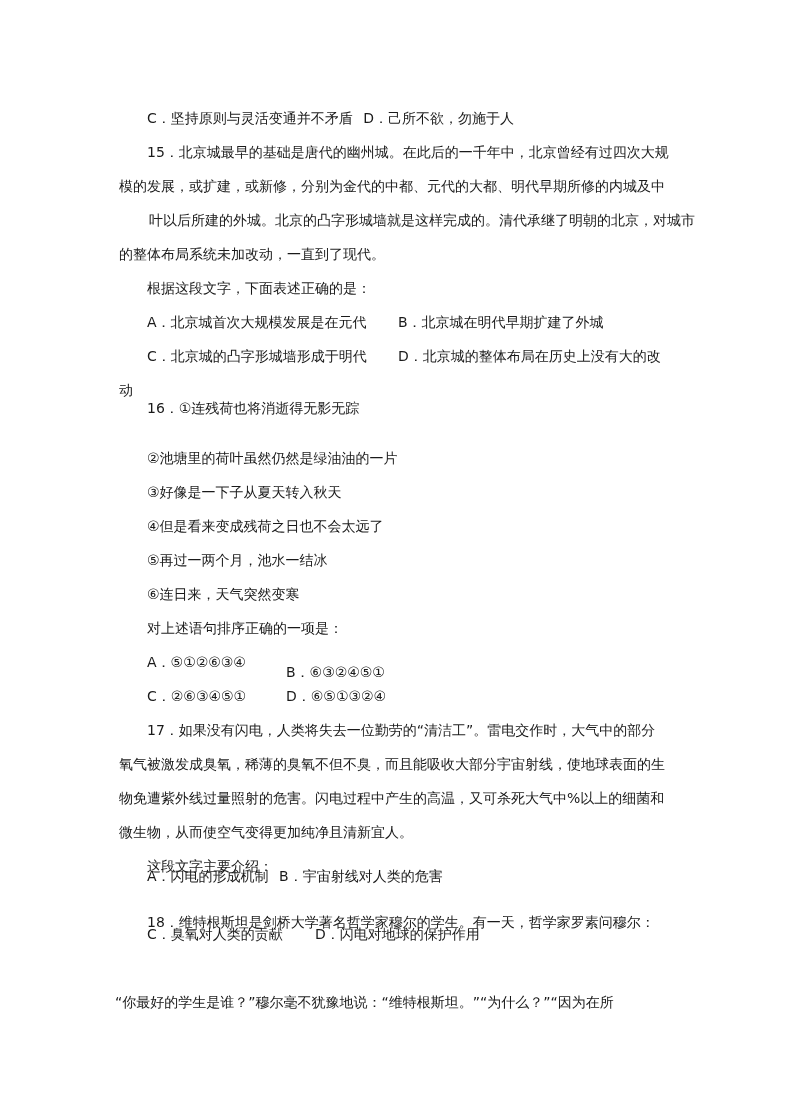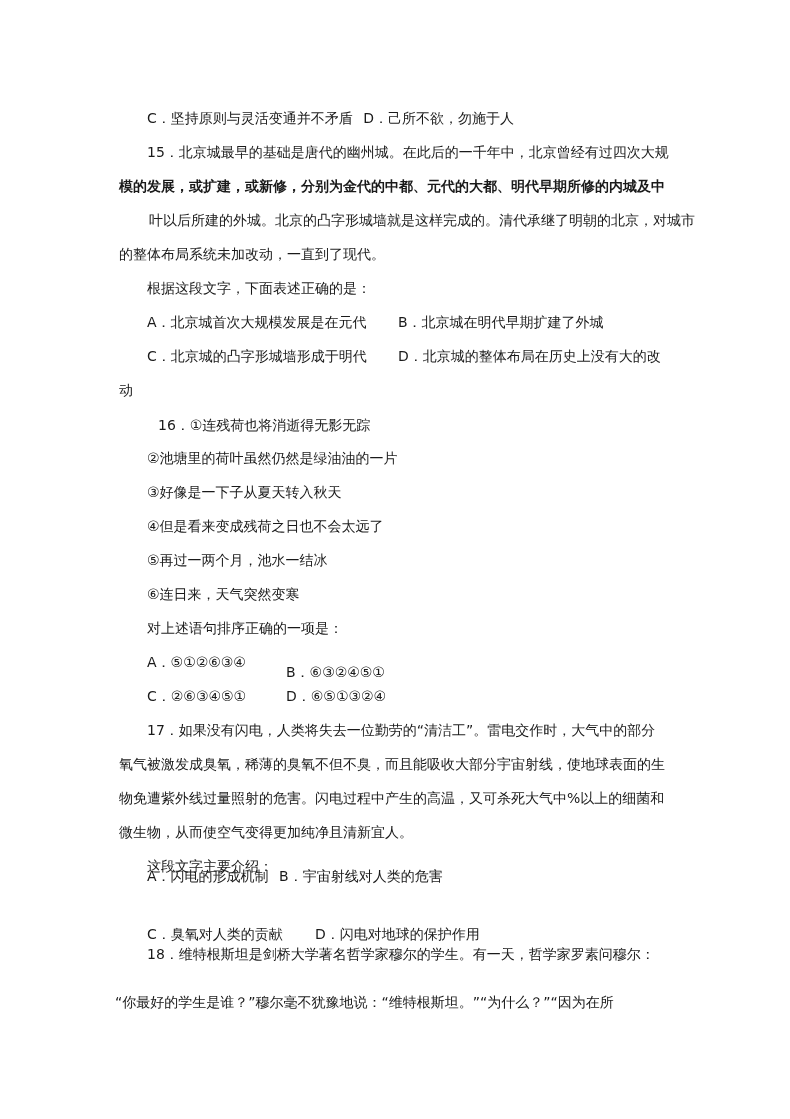--- a/index.html
+++ b/index.html
@@ -13,31 +13,31 @@
 <body>
 
 <div class="page">
 
   <div class="line indent" style="top:0px;">
     <span>C．坚持原则与灵活变通并不矛盾</span>
     <span style="margin-left:6px;">D．己所不欲，勿施于人</span>
   </div>
 
   <div class="line indent" style="top:34px;">15．北京城最早的基础是唐代的幽州城。在此后的一千年中，北京曾经有过四次大规</div>
-  <div class="line" style="top:68px;font-weight:bold;">模的发展，或扩建，或新修，分别为金代的中都、元代的大都、明代早期所修的内城及中</div>
+  <div class="line" style="top:68px;">模的发展，或扩建，或新修，分别为金代的中都、元代的大都、明代早期所修的内城及中</div>
   <div class="line" style="top:102px;padding-left:30px;">叶以后所建的外城。北京的凸字形城墙就是这样完成的。清代承继了明朝的北京，对城市</div>
   <div class="line" style="top:136px;">的整体布局系统未加改动，一直到了现代。</div>
   <div class="line indent" style="top:170px;">根据这段文字，下面表述正确的是：</div>
   <div class="line indent" style="top:204px;text-align:right;">A．北京城首次大规模发展是在元代</div>
   <div class="line" style="top:204px; left:279px;">B．北京城在明代早期扩建了外城</div>
   <div class="line indent" style="top:238px;">C．北京城的凸字形城墙形成于明代</div>
   <div class="line" style="top:238px; left:279px;">D．北京城的整体布局在历史上没有大的改</div>
   <div class="line" style="top:272px;">动</div>
 
-  <div class="line indent" style="top:307px;margin-left:11px;">16．①连残荷也将消逝得无影无踪</div>
+  <div class="line indent" style="top:290px;">16．①连残荷也将消逝得无影无踪</div>
   <div class="line indent" style="top:340px;">②池塘里的荷叶虽然仍然是绿油油的一片</div>
   <div class="line indent" style="top:374px;">③好像是一下子从夏天转入秋天</div>
   <div class="line indent" style="top:408px;">④但是看来变成残荷之日也不会太远了</div>
   <div class="line indent" style="top:442px;">⑤再过一两个月，池水一结冰</div>
   <div class="line indent" style="top:476px;">⑥连日来，天气突然变寒</div>
   <div class="line indent" style="top:510px;">对上述语句排序正确的一项是：</div>
   <div class="line indent" style="top:544px;">A．⑤①②⑥③④</div>
   <div class="line" style="top:544px; left:167px;margin-top:10px;">B．⑥③②④⑤①</div>
   <div class="line indent" style="top:578px;">C．②⑥③④⑤①</div>
   <div class="line" style="top:578px; left:167px;">D．⑥⑤①③②④</div>
@@ -47,16 +47,16 @@
   <div class="line" style="top:680px;">物免遭紫外线过量照射的危害。闪电过程中产生的高温，又可杀死大气中%以上的细菌和</div>
   <div class="line" style="top:714px;">微生物，从而使空气变得更加纯净且清新宜人。</div>
   <div class="line indent" style="top:748px;">这段文字主要介绍：</div>
   <div class="line indent" style="top:758px;">
     <span>A．闪电的形成机制</span>
     <span style="margin-left:6px;">B．宇宙射线对人类的危害</span>
   </div>
   <div class="line indent" style="top:816px;">C．臭氧对人类的贡献</div>
   <div class="line" style="top:816px; left:196px;">D．闪电对地球的保护作用</div>
 
-  <div class="line indent" style="top:836px;text-align:right;">18．维特根斯坦是剑桥大学著名哲学家穆尔的学生。有一天，哲学家罗素问穆尔：</div>
+  <div class="line indent" style="top:804px;text-align:right;">18．维特根斯坦是剑桥大学著名哲学家穆尔的学生。有一天，哲学家罗素问穆尔：</div>
   <div class="line" style="top:884px; left:-4px;">“你最好的学生是谁？”穆尔毫不犹豫地说：“维特根斯坦。”“为什么？”“因为在所</div>
 
 </div>
 
 </body></html>

